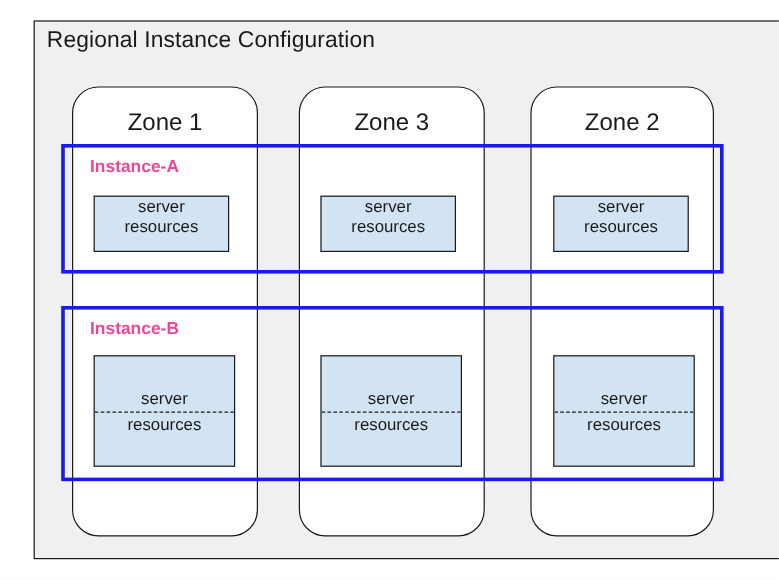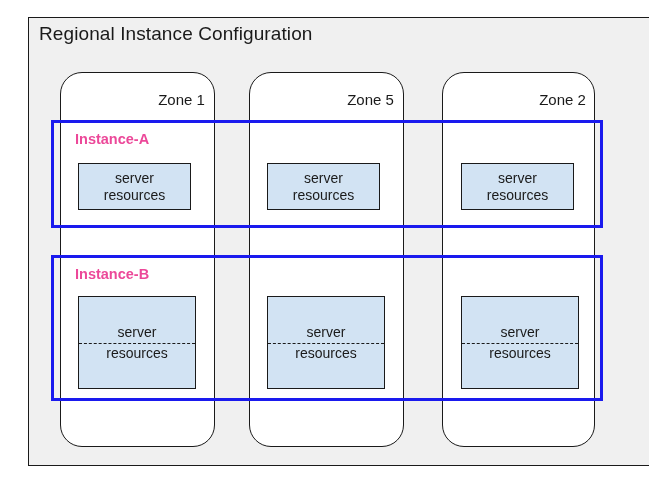--- a/index.html
+++ b/index.html
@@ -58,23 +58,22 @@
   .zone-1 { left: 45px;  width: 155px; }
   .zone-2 { left: 234px; width: 155px; }
   .zone-3 { left: 427px; width: 153px; }
 
   .zone-label {
     position: absolute;
     top: 18px;
     left: 0;
     width: 100%;
     text-align: center;
-    font-size: 15px;
+    font-size: 20px;
     color: #1a1a1a;
-    padding-left: 44px;
   }
 
   
   .instance-band {
     position: absolute;
     border: 3px solid #1a1aee;
     box-sizing: border-box;
     background: transparent;
   }
   .instance-a {
@@ -102,21 +101,21 @@
 
   
   .res-box {
     position: absolute;
     background: #d2e3f3;
     border: 1.3px solid #1a1a1a;
     box-sizing: border-box;
     display: flex;
     flex-direction: column;
     align-items: center;
-    justify-content: center;
+    justify-content: flex-start;
     font-size: 14px;
     color: #1a1a1a;
     line-height: 1.16;
     overflow: hidden;
   }
   .res-box .line { display: block; }
 
   
   .res-a { top: 163px; height: 47px; }
   .res-a1 { left: 63px;  width: 113px; }
@@ -158,21 +157,21 @@
 <div id="diagram">
 
   <div class="region-box"></div>
 
   <div class="region-title">Regional Instance Configuration</div>
 
   <div class="zone zone-1">
     <div class="zone-label">Zone 1</div>
   </div>
   <div class="zone zone-2">
-    <div class="zone-label">Zone 5</div>
+    <div class="zone-label">Zone 3</div>
   </div>
   <div class="zone zone-3">
     <div class="zone-label">Zone 2</div>
   </div>
 
   <div class="instance-band instance-a">
     <div class="instance-label">Instance-A</div>
   </div>
 
   <div class="res-box res-a res-a1">

